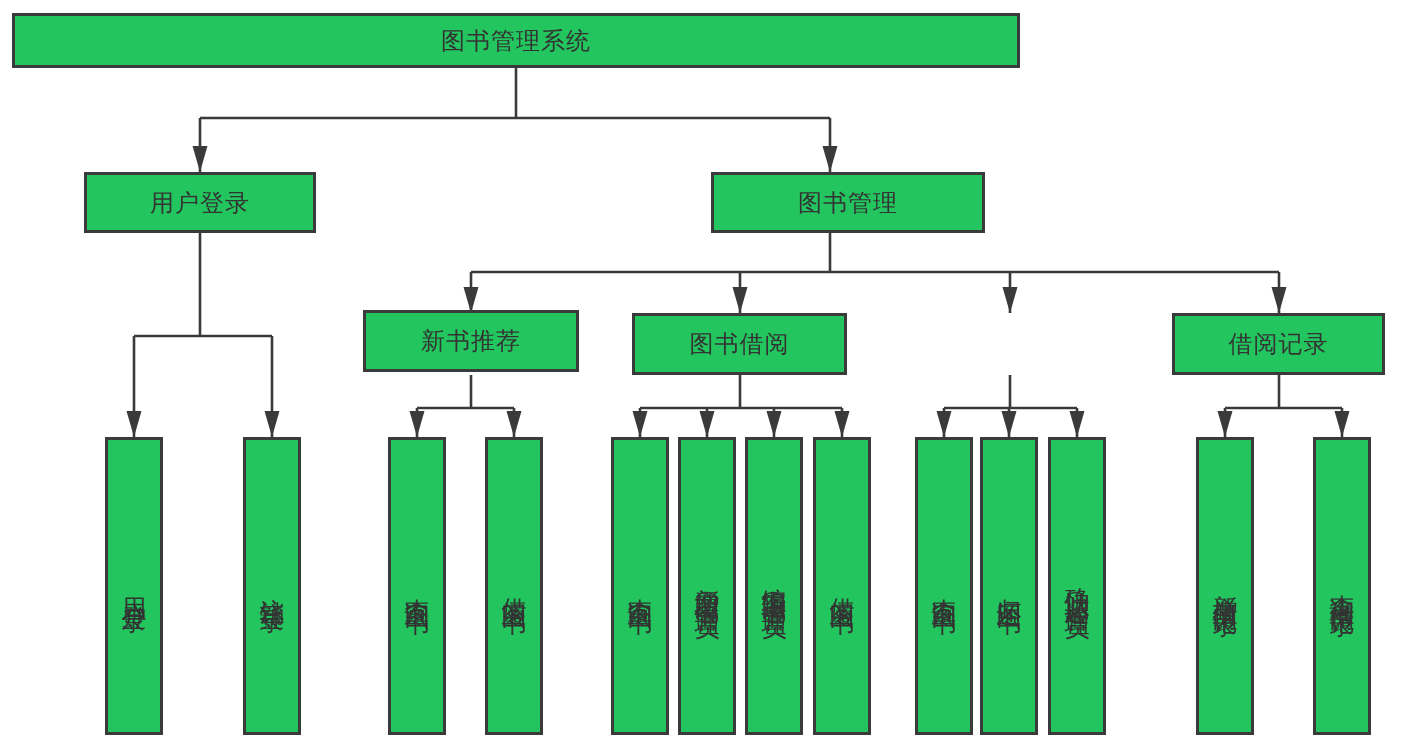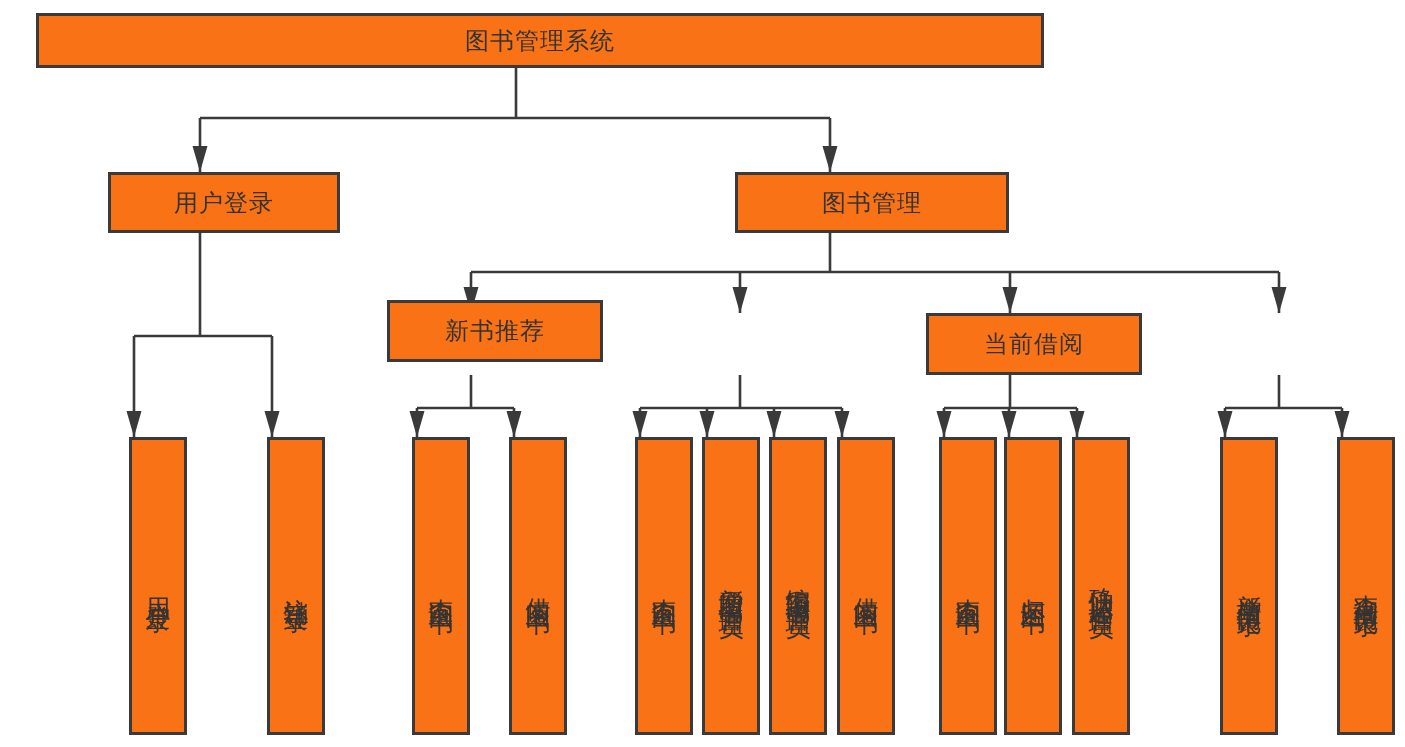--- a/index.html
+++ b/index.html
@@ -16,25 +16,24 @@
     font-family:"Liberation Sans","DejaVu Sans",sans-serif;
     color:var(--text);
     overflow:hidden;
   }
   .connectors{position:absolute;left:0;top:0;z-index:0;}
   .connectors path{stroke:var(--line);stroke-width:2.6;fill:none;}
   .connectors polygon{fill:var(--line);stroke:none;}
   .box{
     position:absolute;
     box-sizing:border-box;
-    background:#f97316;
+    background:#22c55e;
     border:3px solid var(--line);
     display:flex;align-items:center;justify-content:center;
     z-index:1;
-    margin-left:24px;
   }
   .hbox{font-size:24px;letter-spacing:1px;}
   .vbox{
     writing-mode:vertical-rl;
     text-orientation:mixed;
     font-size:25px;
     letter-spacing:4px;
     line-height:1.0;
   }
   .watermark{
@@ -79,22 +78,23 @@
     <polygon points="1069.5,411 1084.5,411 1077,437"></polygon>
     <polygon points="1217.5,411 1232.5,411 1225,437"></polygon>
     <polygon points="1334.5,411 1349.5,411 1342,437"></polygon>
   </svg>
 
   <div class="box hbox" style="left:12px;top:13px;width:1008px;height:55px;">图书管理系统</div>
 
   <div class="box hbox" style="left:84px;top:172px;width:232px;height:61px;">用户登录</div>
   <div class="box hbox" style="left:711px;top:172px;width:274px;height:61px;">图书管理</div>
 
-  <div class="box hbox" style="left:363px;top:300px;width:216px;height:62px;">新书推荐</div>
-  <div class="box hbox" style="left:902px;top:313px;width:216px;height:62px;">当前借阅</div>
+  <div class="box hbox" style="left:363px;top:310px;width:216px;height:62px;">新书推荐</div>
+  <div class="box hbox" style="left:632px;top:313px;width:215px;height:62px;">图书借阅</div>
+  <div class="box hbox" style="left:1172px;top:313px;width:213px;height:62px;">借阅记录</div>
 
   <div class="box vbox" style="left:105px;top:437px;width:58px;height:298px;">用户登录</div>
   <div class="box vbox" style="left:243px;top:437px;width:58px;height:298px;">注销登录</div>
 
   <div class="box vbox" style="left:388px;top:437px;width:58px;height:298px;">查询图书</div>
   <div class="box vbox" style="left:485px;top:437px;width:58px;height:298px;">借阅图书</div>
 
   <div class="box vbox" style="left:611px;top:437px;width:58px;height:298px;">查询图书</div>
   <div class="box vbox" style="left:678px;top:437px;width:58px;height:298px;">新增图书（管理员）</div>
   <div class="box vbox" style="left:745px;top:437px;width:58px;height:298px;">编辑图书（管理员）</div>

